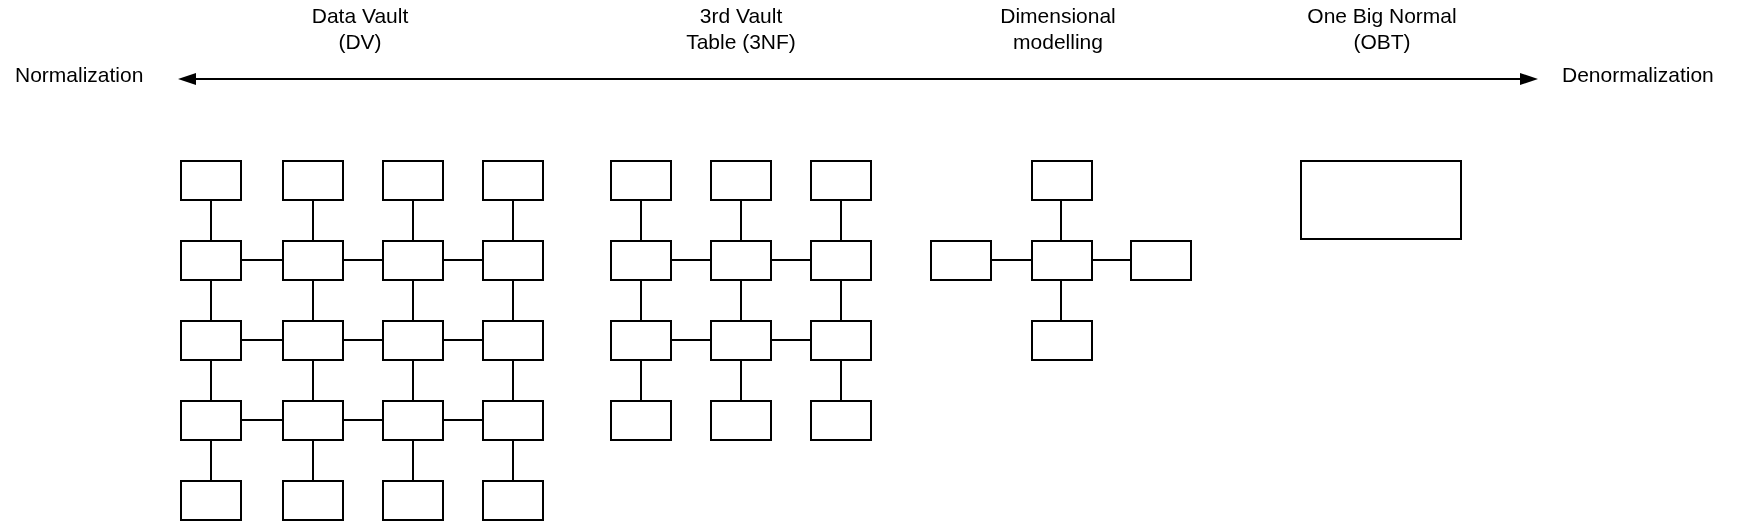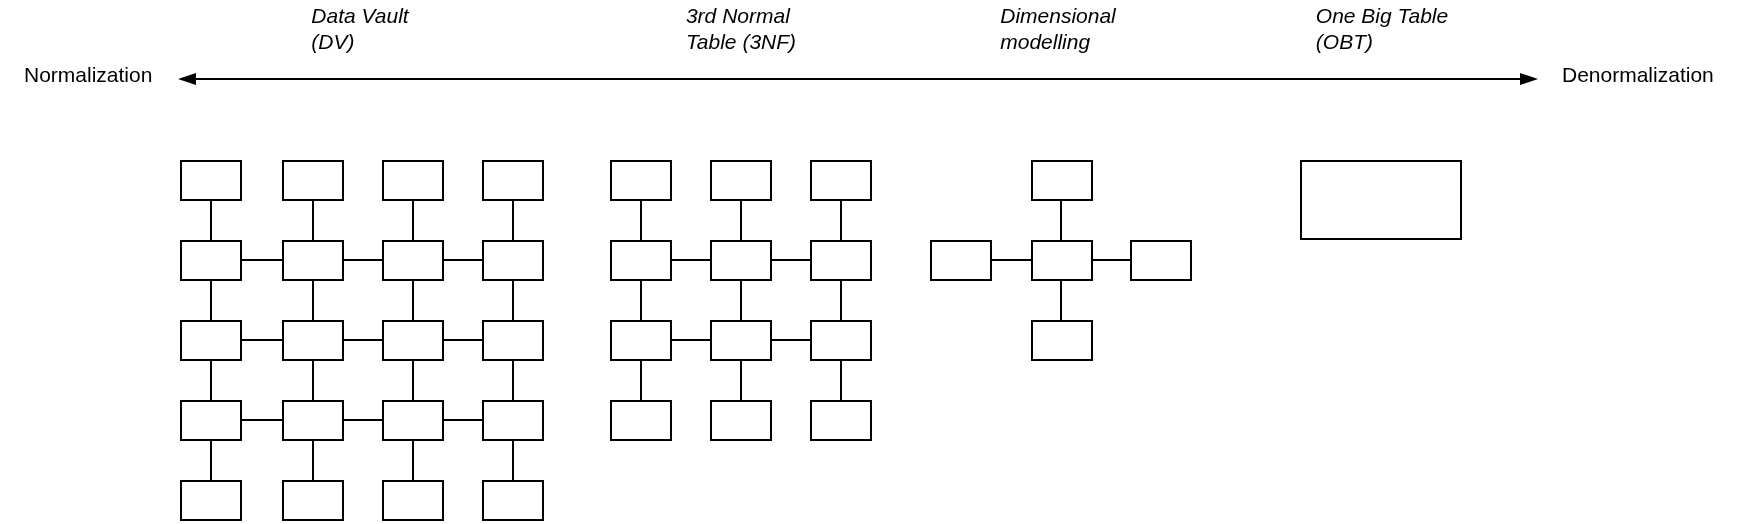--- a/index.html
+++ b/index.html
@@ -5,35 +5,35 @@
   html,body{margin:0;padding:0;background:#ffffff;}
   .canvas{
     position:relative;width:1742px;height:524px;background:#ffffff;
     font-family:"Liberation Sans",sans-serif;color:#000000;overflow:hidden;
   }
   .axis-label{
     position:absolute;font-size:21px;line-height:24px;white-space:nowrap;
   }
   .col-label{
     position:absolute;top:3px;transform:translateX(-50%);
-    font-size:21px;line-height:26px;white-space:nowrap;font-style:italic;
+    font-size:21px;line-height:26px;text-align:center;white-space:nowrap;
   }
   .arrow-line{position:absolute;height:2px;background:#000000;}
   .arrow-head{position:absolute;width:0;height:0;
     border-top:6px solid transparent;border-bottom:6px solid transparent;}
   .arrow-head.left{border-right:18px solid #000000;}
   .arrow-head.right{border-left:18px solid #000000;}
   .conn{position:absolute;background:#000000;}
   .box{position:absolute;box-sizing:border-box;border:2px solid #000000;background:#ffffff;}
 </style>
 </head>
 <body>
 
 <div class="canvas">
-  <span class="axis-label" style="left:24px;top:63px">Normalization</span>
+  <span class="axis-label" style="left:15px;top:63px">Normalization</span>
   <span class="axis-label" style="left:1562px;top:63px">Denormalization</span>
 
   <div class="arrow-line" id="arrow-line" style="left: 192px; width: 1332px; top: 78px;"></div>
   <div class="arrow-head left" id="arrow-head-left" style="left: 178px; top: 73px;"></div>
   <div class="arrow-head right" id="arrow-head-right" style="left: 1520px; top: 73px;"></div>
 
   <div id="shapes">
       <div class="col-label" style="left: 360px;">
         <div>Data Vault</div>
         <div>(DV)</div>
@@ -77,21 +77,21 @@
       <div class="box" style="left: 482px; top: 320px; width: 62px; height: 41px;"></div>
       <div class="box" style="left: 180px; top: 400px; width: 62px; height: 41px;"></div>
       <div class="box" style="left: 282px; top: 400px; width: 62px; height: 41px;"></div>
       <div class="box" style="left: 382px; top: 400px; width: 62px; height: 41px;"></div>
       <div class="box" style="left: 482px; top: 400px; width: 62px; height: 41px;"></div>
       <div class="box" style="left: 180px; top: 480px; width: 62px; height: 41px;"></div>
       <div class="box" style="left: 282px; top: 480px; width: 62px; height: 41px;"></div>
       <div class="box" style="left: 382px; top: 480px; width: 62px; height: 41px;"></div>
       <div class="box" style="left: 482px; top: 480px; width: 62px; height: 41px;"></div>
       <div class="col-label" style="left: 741px;">
-        <div>3rd Normal</div>
+        <div>3rd Vault</div>
         <div>Table (3NF)</div>
       </div>
       <div class="conn" style="left: 640px; top: 200px; width: 2px; height: 41px;"></div>
       <div class="conn" style="left: 640px; top: 280px; width: 2px; height: 41px;"></div>
       <div class="conn" style="left: 640px; top: 360px; width: 2px; height: 41px;"></div>
       <div class="conn" style="left: 740px; top: 200px; width: 2px; height: 41px;"></div>
       <div class="conn" style="left: 740px; top: 280px; width: 2px; height: 41px;"></div>
       <div class="conn" style="left: 740px; top: 360px; width: 2px; height: 41px;"></div>
       <div class="conn" style="left: 840px; top: 200px; width: 2px; height: 41px;"></div>
       <div class="conn" style="left: 840px; top: 280px; width: 2px; height: 41px;"></div>
@@ -119,18 +119,18 @@
       <div class="conn" style="left: 1060px; top: 200px; width: 2px; height: 41px;"></div>
       <div class="conn" style="left: 1060px; top: 280px; width: 2px; height: 41px;"></div>
       <div class="conn" style="left: 991px; top: 259px; width: 41px; height: 2px;"></div>
       <div class="conn" style="left: 1092px; top: 259px; width: 39px; height: 2px;"></div>
       <div class="box" style="left: 1031px; top: 160px; width: 62px; height: 41px;"></div>
       <div class="box" style="left: 930px; top: 240px; width: 62px; height: 41px;"></div>
       <div class="box" style="left: 1031px; top: 240px; width: 62px; height: 41px;"></div>
       <div class="box" style="left: 1130px; top: 240px; width: 62px; height: 41px;"></div>
       <div class="box" style="left: 1031px; top: 320px; width: 62px; height: 41px;"></div>
       <div class="col-label" style="left: 1382px;">
-        <div>One Big Table</div>
+        <div>One Big Normal</div>
         <div>(OBT)</div>
       </div>
       <div class="box" style="left: 1300px; top: 160px; width: 162px; height: 80px;"></div>
     </div>
 </div>
 
 </body></html>

